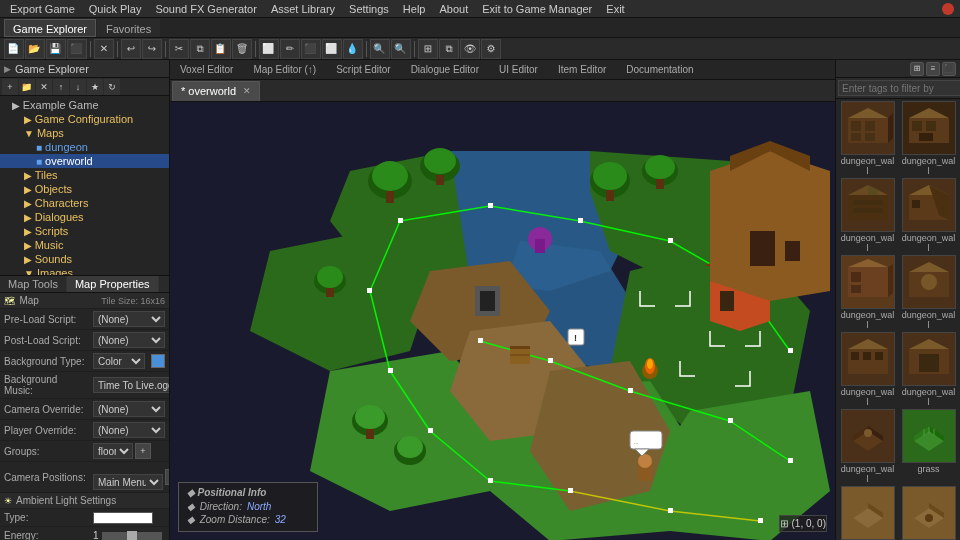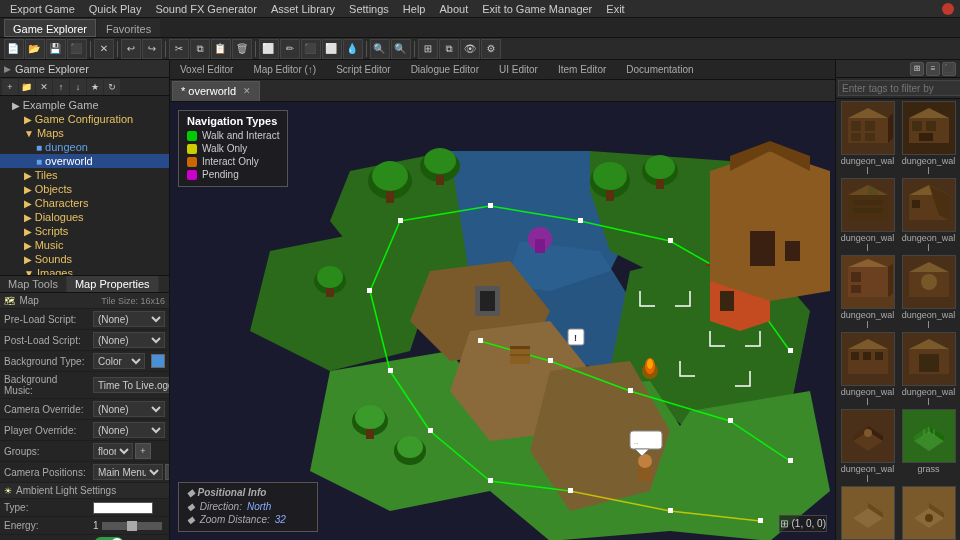--- a/index.html
+++ b/index.html
@@ -286,21 +286,21 @@
             <option>floor1</option>
           </select>
           <div class="icon-btn-sm">+</div>
 
         </div>
       </div>
 
       <div class="map-prop">
         <span class="map-prop-label">Camera Positions:</span>
         <div class="group-row">
-          <select class="group-select" style="width:70px;">
+          <select class="group-select" style="width:70px;margin-top:10px;">
             <option>Main Menu</option>
           </select>
           <div class="icon-btn-sm">+</div>
 
         </div>
       </div>
 
       <div class="map-section-header">
         <span class="map-section-icon">☀</span>
         <span>Ambient Light Settings</span>
@@ -467,39 +467,20 @@
         <rect x="800" y="360" width="16" height="12" fill="#aa8020"></rect>
         <rect x="800" y="360" width="16" height="4" fill="#8a6010"></rect>
 
         <polygon points="600,60 660,80 660,200 600,210 540,190 540,80" fill="#8a5a20"></polygon>
         <polygon points="600,50 640,65 640,80 600,60 560,80 560,65" fill="#6a4010"></polygon>
         <rect x="580" y="140" width="25" height="35" fill="#3a2010"></rect>
         <rect x="615" y="150" width="15" height="20" fill="#3a2010"></rect>
       </svg>
 
       
-      <div id="nav-legend">
-        <div class="nav-legend-title">Navigation Types</div>
-        <div class="nav-legend-item">
-          <div class="nav-dot" style="background:#00cc00;"></div>
-          <span>Walk and Interact</span>
-        </div>
-        <div class="nav-legend-item">
-          <div class="nav-dot" style="background:#cccc00;"></div>
-          <span>Walk Only</span>
-        </div>
-        <div class="nav-legend-item">
-          <div class="nav-dot" style="background:#cc6600;"></div>
-          <span>Interact Only</span>
-        </div>
-        <div class="nav-legend-item">
-          <div class="nav-dot" style="background:#cc00cc;"></div>
-          <span>Pending</span>
-        </div>
-      </div>
 
       
       <div id="pos-info">
         <div class="pos-info-title">
           ◆ <span>Positional Info</span>
         </div>
         <div class="pos-row">
           <span class="pos-label">◆</span>
           <span class="pos-label">Direction:</span>
           <span class="pos-val highlight">North</span>

